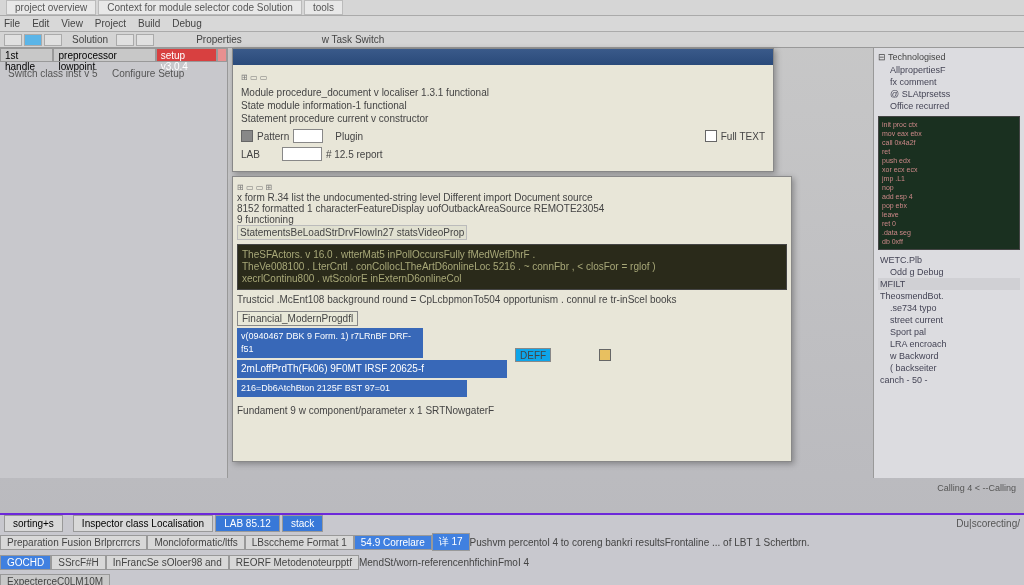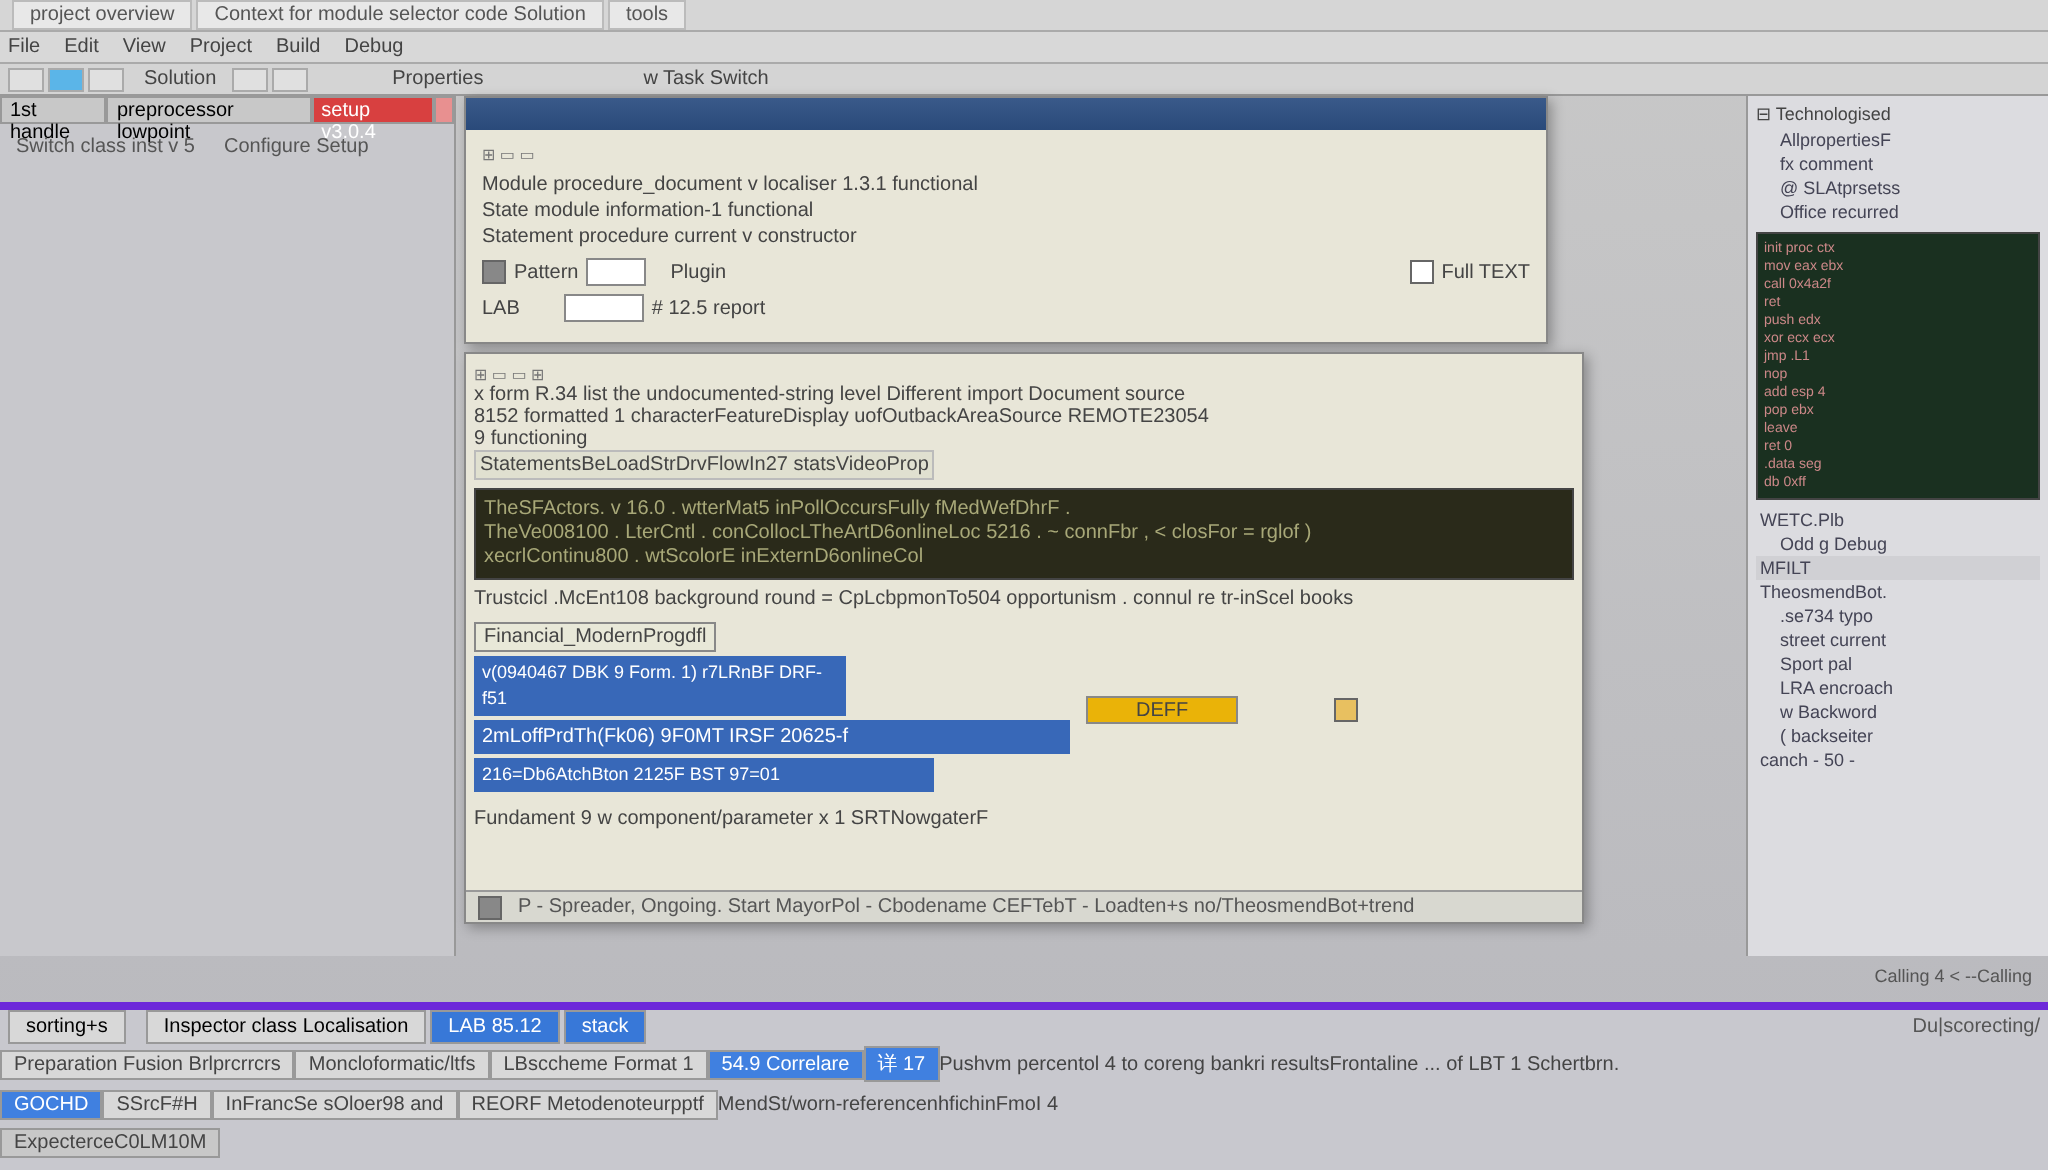--- a/index.html
+++ b/index.html
@@ -27,21 +27,21 @@
 .inp{background:#fff;border:1px solid #888;height:14px;padding:0 3px;font-size:9px}
 .dlg2{left:4px;top:128px;width:560px;height:286px}
 .dlg2-body{padding:6px 4px;font-size:9px;color:#444}
 .dark-block{background:#2a2a1a;border:1px solid #444;padding:4px;margin:4px 0;color:#a8a878;font-size:9px;line-height:12px}
 .sel-block{background:#3868b8;color:#fff;padding:2px 4px;font-size:9px;line-height:13px;margin:2px 0}
 .status-dlg{height:16px;background:#d8d8d0;border-top:1px solid #999;position:absolute;bottom:0;left:0;right:0;display:flex;align-items:center;padding:0 6px;font-size:8px;color:#555;gap:8px}
 .right-col{width:151px;background:#dcdce0;border-left:1px solid #999;padding:4px}
 .right-hdr{font-size:9px;color:#444;margin-bottom:2px}
 .tree-item{font-size:9px;color:#445;padding:1px 0 1px 12px}
 .code-block{background:#1a3020;height:134px;margin:4px 0;border:1px solid #444;color:#c88;font-size:7px;padding:3px;line-height:9px;overflow:hidden}
-.bottom{position:absolute;bottom:0;left:0;right:0;height:84px;background:#c8c8ce;border-top:4px solid #6d28d9}
+.bottom{position:absolute;bottom:0;left:0;right:0;height:72px;background:#c8c8ce;border-top:2px solid #6d28d9}
 .bot-tabs{height:16px;display:flex;align-items:center;padding:0 4px;font-size:9px}
 .bot-tabs .t{padding:2px 8px;background:#d8d8d8;border:1px solid #999;margin-right:2px}
 .bot-tabs .t.blue{background:#3878d8;color:#fff}
 .bot-row{display:flex;align-items:center;padding:2px 0;gap:0;font-size:8px;color:#444}
 .bot-row .seg{padding:1px 6px;border:1px solid #999;background:#d8d8d8}
 .bot-row .seg.blue{background:#4080e0;color:#fff}
 .icon{width:12px;height:12px;display:inline-block;background:#888;border:1px solid #666}
 .corner-right{position:absolute;right:8px;bottom:92px;font-size:9px;color:#555}
 </style>
 </head>
@@ -123,32 +123,28 @@
           <div>TheSFActors. v 16.0 . wtterMat5 inPollOccursFully fMedWefDhrF .</div>
           <div>TheVe008100 . LterCntl    . conCollocLTheArtD6onlineLoc   5216 .    ~ connFbr  , &lt; closFor = rglof )</div>
           <div>xecrlContinu800 . wtScolorE   inExternD6onlineCol</div>
         </div>
         <div>  Trustcicl .McEnt108 background round = CpLcbpmonTo504  opportunism  . connul re tr-inScel books</div>
         <div style="margin-top:6px">
           <div style="display:flex;gap:8px;align-items:center">
             <div style="flex:0 0 auto">
               <div style="border:1px solid #888;background:#e8e8d8;padding:1px 4px;display:inline-block">   Financial_ModernProgdfl</div>
               <div class="sel-block" style="width:186px">v(0940467 DBK 9   Form. 1)   r7LRnBF DRF-f51</div>
-              <div class="sel-block" style="width:298px"><span>2mLoffPrdTh(Fk06)       9F0MT   IRSF 20625-f</span></div>
+              <div class="sel-block" style="width:270px"><span>2mLoffPrdTh(Fk06)       9F0MT   IRSF 20625-f</span></div>
               <div class="sel-block" style="width:230px">216=Db6AtchBton 2125F BST 97=01</div>
             </div>
-            <div style="border:1px solid #888;background:#eab308;padding:1px 24px;height:14px">DEFF</div>
+            <div style="border:1px solid #888;background:#0ea5e9;padding:1px 4px;height:14px">DEFF</div>
             <span class="icon" style="background:#e8c060;margin-left:40px"></span>
           </div>
           <div style="margin-top:6px">Fundament 9   w component/parameter  x  1 SRTNowgaterF</div>
         </div>
-      </div>
-      <div class="status-dlg">
-        <span class="icon"></span>
-        <span>P  - Spreader, Ongoing. Start MayorPol - Cbodename CEFTebT  - Loadten+s     no/TheosmendBot+trend</span>
       </div>
     </div>
   </div>
 
   <div class="right-col">
     <div class="right-hdr">⊟ Technologised</div>
     <div class="tree-item">AllpropertiesF</div>
     <div class="tree-item">  fx comment</div>
     <div class="tree-item">  @ SLAtprsetss</div>
     <div class="tree-item">  Office recurred</div>

